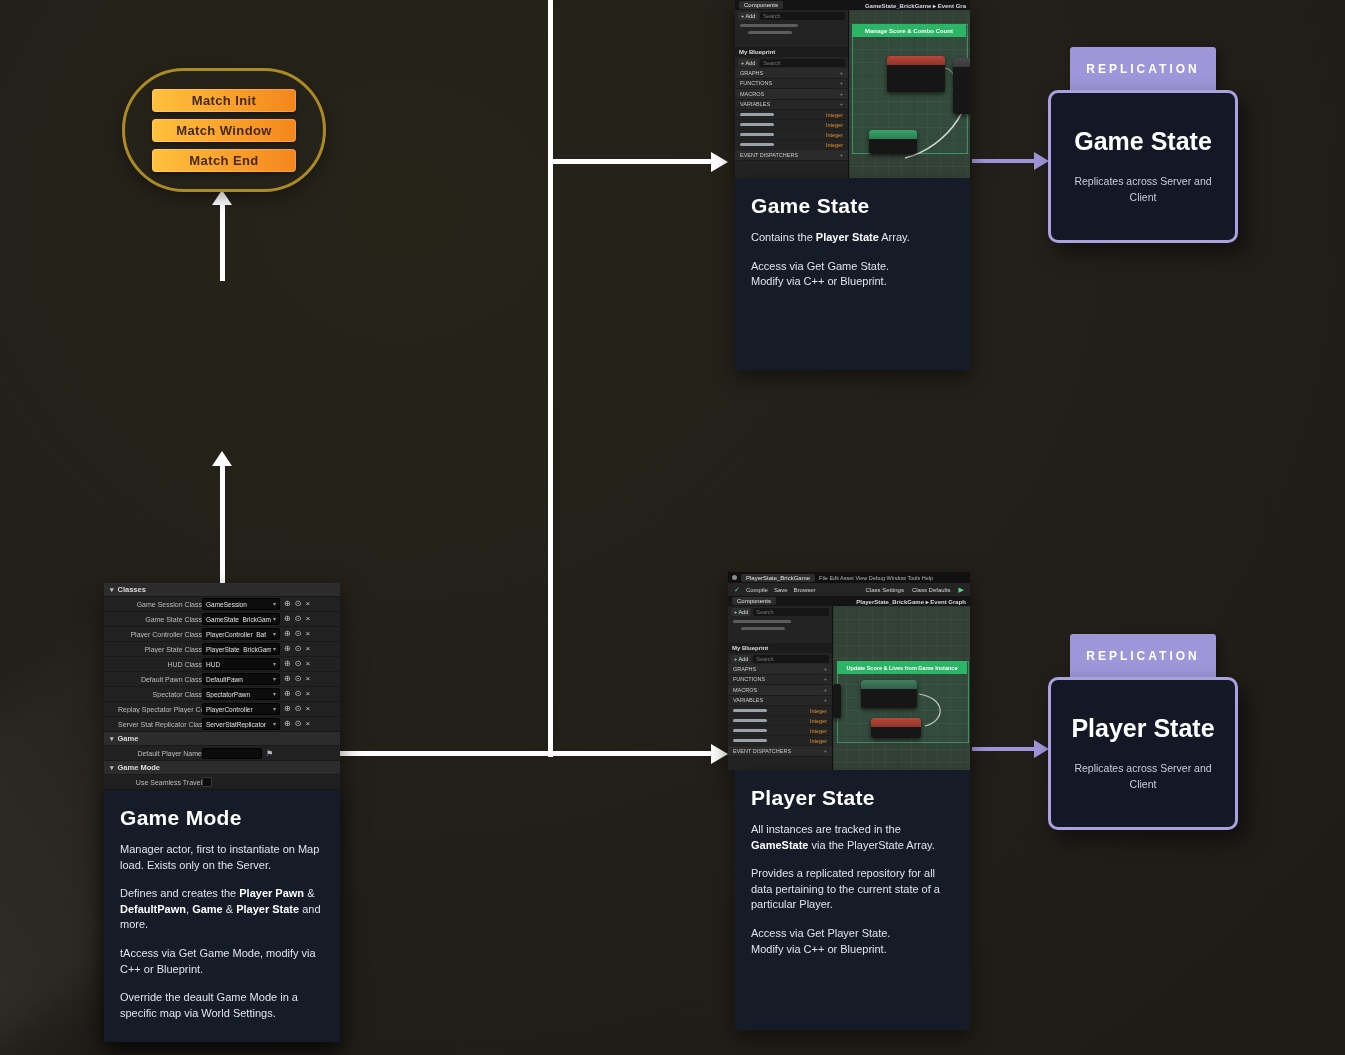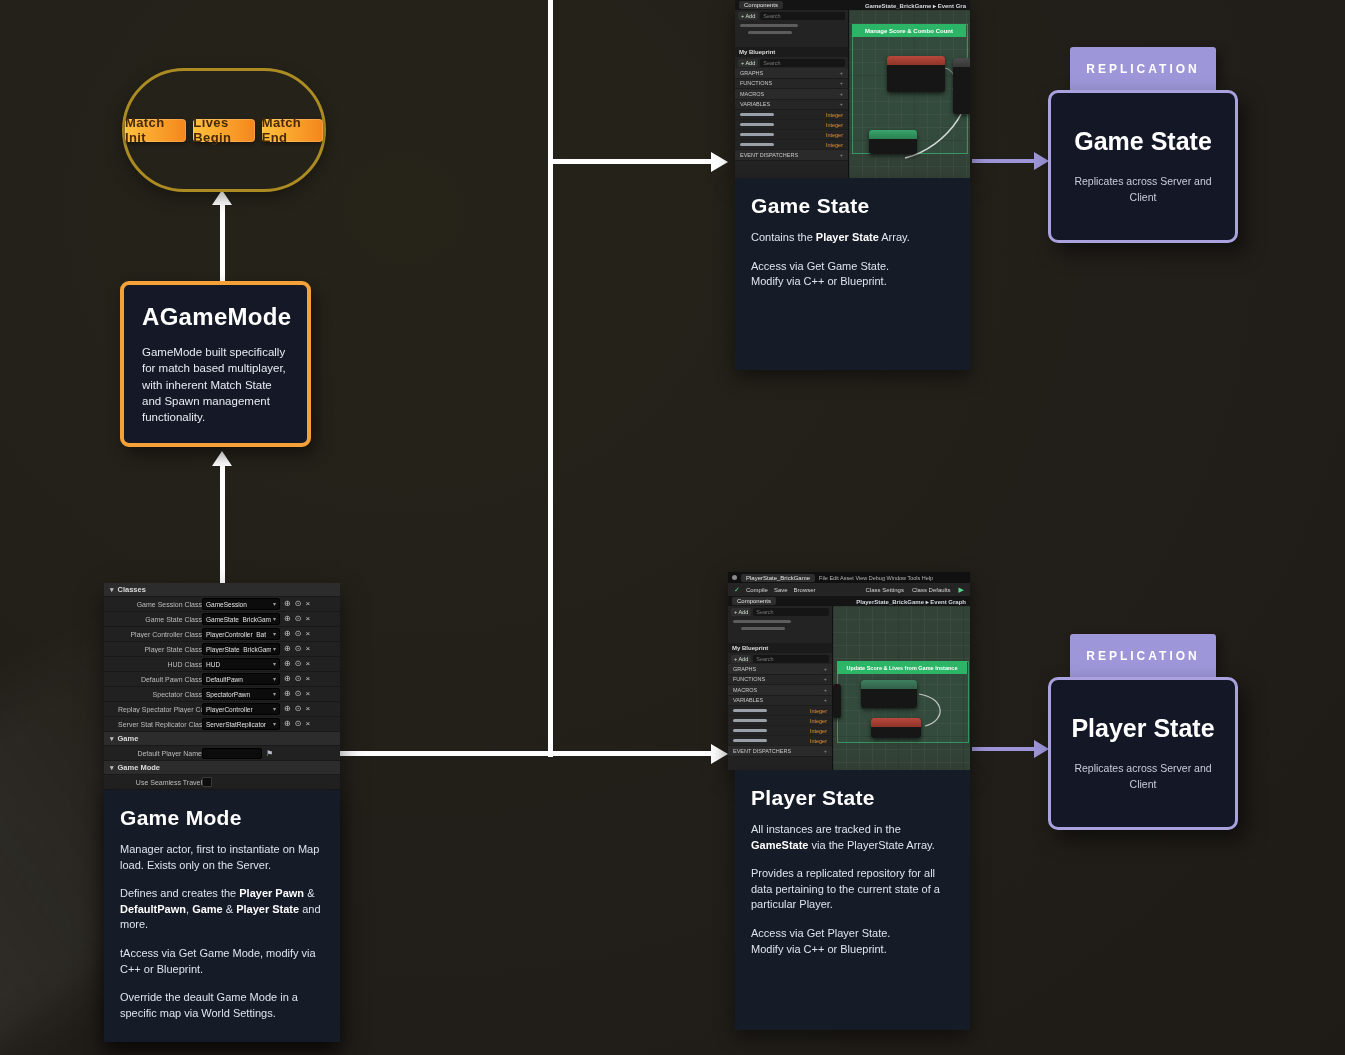--- a/index.html
+++ b/index.html
@@ -9,21 +9,21 @@
     font-family:"Liberation Sans", sans-serif;
   }
   .bg-streak{position:absolute;left:-150px;bottom:-90px;width:560px;height:280px;
     transform:rotate(-34deg);transform-origin:left bottom;
     background:linear-gradient(90deg, rgba(255,255,255,0.10), rgba(255,255,255,0));
     filter:blur(20px);}
 
   
   .match-ellipse{position:absolute;left:122px;top:68px;width:198px;height:118px;
     border:3px solid #ac8c22;border-radius:62px;
-    display:flex;flex-direction:row;align-items:center;justify-content:center;gap:7px;
+    display:flex;flex-direction:column;align-items:center;justify-content:center;gap:7px;
     box-shadow:0 6px 16px rgba(0,0,0,0.35);}
   .match-btn{width:144px;height:23px;border-radius:4px;
     background:linear-gradient(90deg,#ffc13d,#f4861c);
     color:#47290a;font-size:13px;font-weight:bold;letter-spacing:.4px;
     display:flex;align-items:center;justify-content:center;
     box-shadow:inset 0 0 0 1px rgba(255,255,255,0.18), 0 2px 4px rgba(0,0,0,0.4);}
 
   
   .wline{position:absolute;background:#ffffff;}
   .ah-up{position:absolute;width:0;height:0;border-left:10px solid transparent;border-right:10px solid transparent;border-bottom:15px solid #ffffff;}
@@ -143,29 +143,25 @@
 
   <div class="pline" style="left:972px;top:159px;width:64px;height:4px;"></div>
   <div class="pah-right" style="left:1034px;top:152px;"></div>
   <div class="pline" style="left:972px;top:747px;width:64px;height:4px;"></div>
   <div class="pah-right" style="left:1034px;top:740px;"></div>
 
   <div class="match-ellipse">
 
       <div class="match-btn">Match Init</div>
 
-      <div class="match-btn">Lives Begin</div>
+      <div class="match-btn">Match Window</div>
 
       <div class="match-btn">Match End</div>
     </div>
 
-  <div class="agm-card">
-    <div class="agm-title">AGameMode</div>
-    <div class="agm-desc">GameMode built specifically for match based multiplayer, with inherent Match State and Spawn management functionality.</div>
-  </div>
 
   <div class="gm-panel">
     <div class="details">
       <div class="sec-header">
         <span class="sec-caret">▾</span>
         <span>Classes</span>
       </div>
       <div>
 
           <div class="prop-row">

